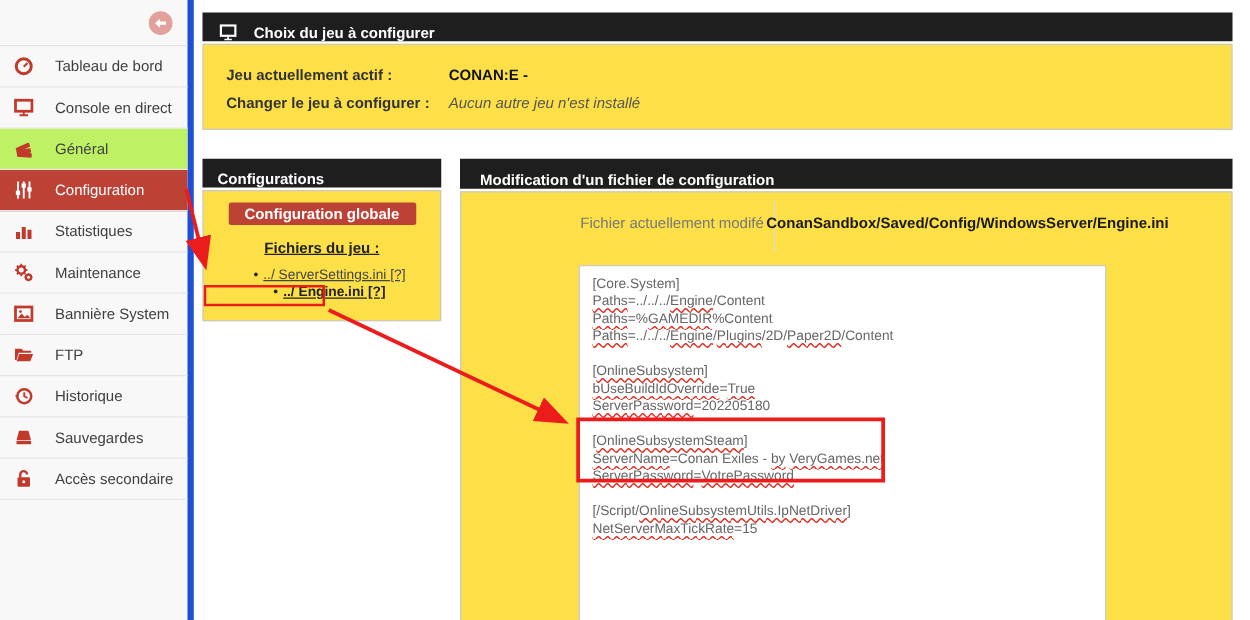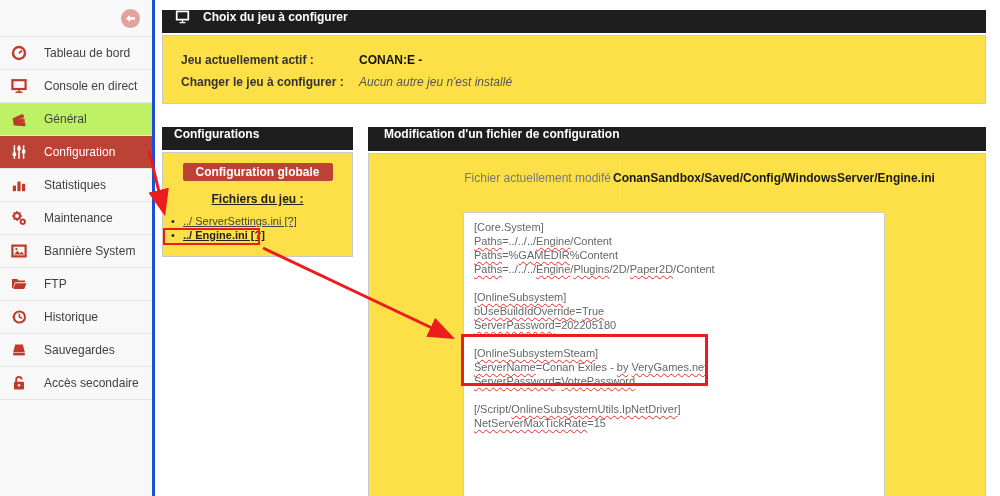--- a/index.html
+++ b/index.html
@@ -3,56 +3,56 @@
 <meta charset="utf-8">
 <style>
   * { margin:0; padding:0; box-sizing:border-box; }
   html,body { background:#fff; }
   .page {
     position:relative; width:1000px; height:496px; overflow:hidden;
     font-family:"Liberation Sans","DejaVu Sans",sans-serif; background:#fff;
   }
   
   .sidebar { position:absolute; left:0; top:0; width:155px; height:496px;
-    background:#f8f8f8; border-right:3px solid #1d4ed8; }
+    background:#f8f8f8; border-right:5px solid #1d4ed8; }
   .sidebar-top { height:37px; border-bottom:1px solid #e2e2e2;
     display:flex; align-items:center; justify-content:flex-end; padding-right:12px; }
   .back-btn { width:19px; height:19px; border-radius:50%; background:#e0a29b;
     display:flex; align-items:center; justify-content:center; cursor:pointer; }
   .back-btn svg { width:9px; height:9px; }
   .side-item { height:33px; display:flex; align-items:center; gap:16px;
     padding-left:10px; border-bottom:1px solid #e6e6e6; cursor:pointer;
     font-size:12px; color:#404040; }
   .side-item .sicon { width:18px; height:18px; display:flex; align-items:center;
     justify-content:center; color:#c0392b; flex:0 0 18px; }
   .side-item .sicon svg { width:16px; height:16px; }
   .side-item.shaded { background:#bef264; }
   .side-item.active { background:#bd4236; color:#fff; }
   .side-item.active .sicon { color:#fff; }
   
   .panel { position:absolute; }
   .panel-header { background:#1e1e1e; color:#fff; font-size:12px; font-weight:bold;
-    height:23px; display:flex; align-items:flex-start; gap:12px; padding:0 12px; }
+    height:23px; display:flex; align-items:flex-end; gap:12px; padding:0 12px; }
   .panel-header svg { width:17px; height:14px; }
   .panel-body { background:#fde047; border:1px solid #c9c9c9; margin-top:2px; position:relative; }
   .game-panel { left:162px; top:10px; width:824px; }
   .game-panel .panel-body { height:69px; padding-top:13px; }
   .info-row { display:flex; height:22px; align-items:center; padding-left:18px; }
   .info-label { width:178px; font-weight:bold; font-size:12px; color:#333; }
   .info-value-bold { font-weight:bold; font-size:12px; color:#111; }
   .info-value-italic { font-style:italic; font-size:12px; color:#555; }
   .configs-panel { left:162px; top:127px; width:191px; }
   .configs-panel .panel-body { height:105px; text-align:center; padding-top:9px; }
   .global-btn { display:inline-block; background:#bd4236; color:#fff; border:none;
     font-size:12px; font-weight:bold; padding:2px 13px; border-radius:2px; cursor:pointer;
     font-family:inherit; }
   .files-heading { margin-top:11px; font-size:12px; font-weight:bold; color:#222;
     text-decoration:underline; }
   .file-list { margin-top:8px; text-align:left; }
-  .file-item { font-size:11px; color:#444; line-height:14px; padding-left:8px; cursor:pointer; }
+  .file-item { font-size:11px; color:#444; line-height:14px; padding-left:8px; cursor:pointer;text-align:center; }
   .file-item .bullet { display:inline-block; width:12px; color:#222; text-decoration:none; }
   .file-item .flabel { text-decoration:underline; }
   .file-item.bold .flabel { font-weight:bold; color:#222; }
   .editor-panel { left:368px; top:127px; width:618px; }
   .editor-panel .panel-header { height:24px;padding-left:16px; }
   .editor-panel .panel-body { height:360px; }
   .tab-label { position:absolute; left:0; top:17px; width:242px; text-align:right;
     font-size:12px; color:#777; }
   .tab-divider { position:absolute; left:250px; top:6px; width:1px; height:42px; background:#ddd; }
   .tab-path { position:absolute; left:244px; top:17px; font-size:12px; font-weight:bold; color:#1a1a1a; }

